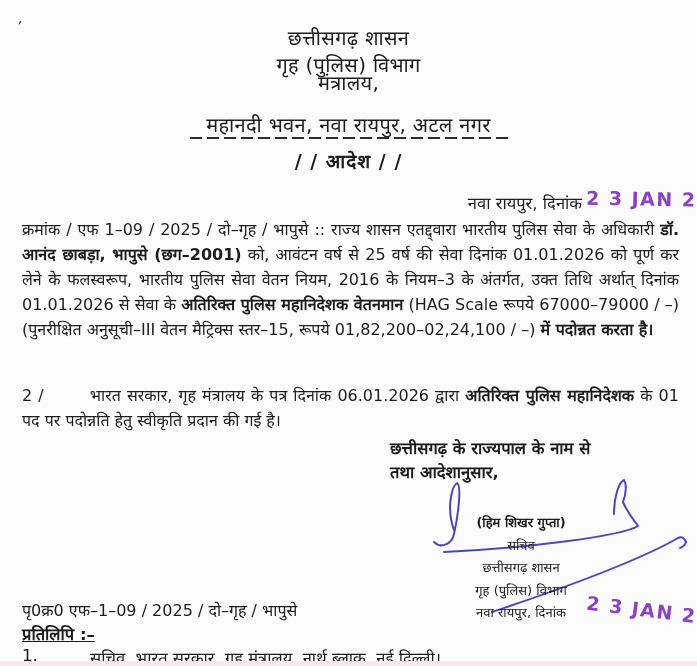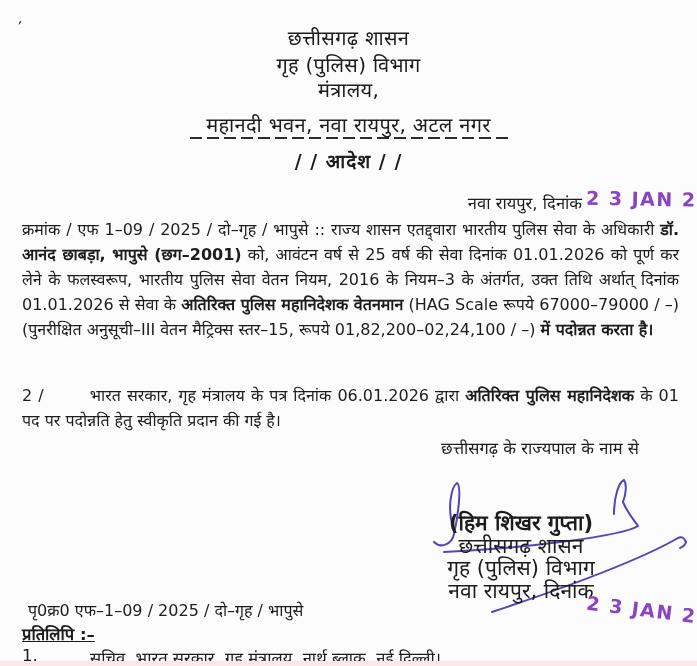--- a/index.html
+++ b/index.html
@@ -17,75 +17,77 @@
   }
   .order-title{font-size:19px;font-weight:600;letter-spacing:1px;}
   .body-text{
     font-size:16px;line-height:25px;text-align:justify;
     width:657px;left:22px;
   }
   .stamp{
     color:#8a43c4;font-weight:bold;font-size:19px;letter-spacing:1.5px;
     white-space:nowrap;font-family:"DejaVu Sans","Liberation Sans",sans-serif;
   }
-  .auth{font-size:16.5px;line-height:24px;text-align:center;}
-  .sig-block{text-align:center;font-size:21px;line-height:22.5px;}
+  .auth{font-size:16.5px;line-height:24px;text-align:left;font-weight:bold;}
+  .sig-block{text-align:center;font-size:13px;line-height:22.5px;}
   .sig-name{font-weight:bold;}
   .footer-ref{font-size:16px;}
   .copy-label{font-size:16.5px;font-weight:bold;text-decoration:underline;}
   .copy-item{display:flex;font-size:16.5px;}
   .copy-item .num{width:68px;flex:0 0 auto;}
   .corner-mark{font-size:15px;color:#3a3a3a;transform:rotate(8deg);}
   .bottom-edge{left:0;bottom:0;width:697px;height:5px;background:#fbe7e6;}
 </style>
 </head>
 <body>
 
 <div class="page">
 
   <div class="abs corner-mark" style="left:17px;top:18px;">ʼ</div>
 
   <div class="abs center hdr" style="top:24px;">छत्तीसगढ़ शासन</div>
   <div class="abs center hdr" style="top:51px;">गृह (पुलिस) विभाग</div>
-  <div class="abs center hdr" style="top:76px;">मंत्रालय,</div>
+  <div class="abs center hdr" style="top:69px;">मंत्रालय,</div>
   <div class="abs center hdr" style="top:111px;">महानदी भवन, नवा रायपुर, अटल नगर</div>
 
   <div class="abs divider" style="left:190px;top:137px;width:318px;"></div>
 
   <div class="abs center order-title" style="top:148px;">/ / आदेश / /</div>
 
   <div class="abs" style="top:191px;left:386px;width:196px;font-size:16.5px;text-align:right;">नवा रायपुर, दिनांक</div>
   <div class="abs stamp" style="left:586px;top:188px;transform:rotate(1deg);">2 3 JAN 2026</div>
 
   <div class="abs body-text" style="top:217px;"><span>क्रमांक / एफ 1–09 / 2025 / दो–गृह / भापुसे ::  राज्य शासन एतद्द्वारा भारतीय पुलिस सेवा के अधिकारी </span><span style="font-weight: bold;">डॉ. आनंद छाबड़ा, भापुसे (छग–2001)</span><span> को, आवंटन वर्ष से 25 वर्ष की सेवा दिनांक 01.01.2026 को पूर्ण कर लेने के फलस्वरूप, भारतीय पुलिस सेवा वेतन नियम, 2016 के नियम–3 के अंतर्गत, उक्त तिथि अर्थात् दिनांक 01.01.2026 से सेवा के </span><span style="font-weight: bold;">अतिरिक्त पुलिस महानिदेशक वेतनमान</span><span> (HAG Scale रूपये 67000–79000 / –) (पुनरीक्षित अनुसूची–III वेतन मैट्रिक्स स्तर–15, रूपये 01,82,200–02,24,100 / –) </span><span style="font-weight: bold;">में पदोन्नत करता है।</span></div>
   <div class="abs body-text" style="top:383px;"><span>2 /    भारत सरकार, गृह मंत्रालय के पत्र दिनांक 06.01.2026 द्वारा </span><span style="font-weight: bold;">अतिरिक्त पुलिस महानिदेशक</span><span> के 01 पद पर पदोन्नति हेतु स्वीकृति प्रदान की गई है।</span></div>
 
   <div class="abs auth" style="left:390px;top:437px;width:300px;">
     <div>छत्तीसगढ़ के राज्यपाल के नाम से</div>
+    <div>तथा आदेशानुसार,</div>
   </div>
 
   <svg class="abs" style="left:408px;top:468px;" width="289" height="152" viewBox="0 0 289 152">
     <g fill="none" stroke="#4f46b8" stroke-width="2" stroke-linecap="round">
       <path d="M 46 62 C 38 40 44 18 49 15 C 54 18 50 48 46 66 C 44 76 33 81 26 74"></path>
       <path d="M 206 46 C 206 28 211 14 216 12 C 219 16 218 26 215 34"></path>
       <path d="M 215 34 C 221 48 228 54 230 58 C 214 68 120 80 36 84"></path>
       <path d="M 278 74 C 276 70 274 68 270 70 C 232 92 150 122 84 144"></path>
       <path d="M 278 74 C 277 77 275 79 272 80"></path>
     </g>
   </svg>
 
   <div class="abs sig-block" style="left:398px;top:512px;width:246px;">
     <div class="sig-name">(हिम शिखर गुप्ता)</div>
+    <div>सचिव</div>
     <div>छत्तीसगढ़ शासन</div>
     <div>गृह (पुलिस) विभाग</div>
     <div>नवा रायपुर, दिनांक</div>
   </div>
   <div class="abs stamp" style="left:586px;top:601px;transform:rotate(7deg);">2 3 JAN 2026</div>
 
-  <div class="abs footer-ref" style="left:28px;top:599px;">पृ0क्र0 एफ–1–09 / 2025 / दो–गृह / भापुसे</div>
+  <div class="abs footer-ref" style="left:22px;top:599px;">पृ0क्र0 एफ–1–09 / 2025 / दो–गृह / भापुसे</div>
   <div class="abs copy-label" style="left:22px;top:622px;">प्रतिलिपि :–</div>
   <div class="abs copy-item" style="left:22px;top:646px;width:660px;">
     <span class="num">1.</span>
     <span>सचिव, भारत सरकार, गृह मंत्रालय, नार्थ ब्लाक, नई दिल्ली।</span>
   </div>
 
   <div class="abs bottom-edge"></div>
 </div>
 
 </body></html>

